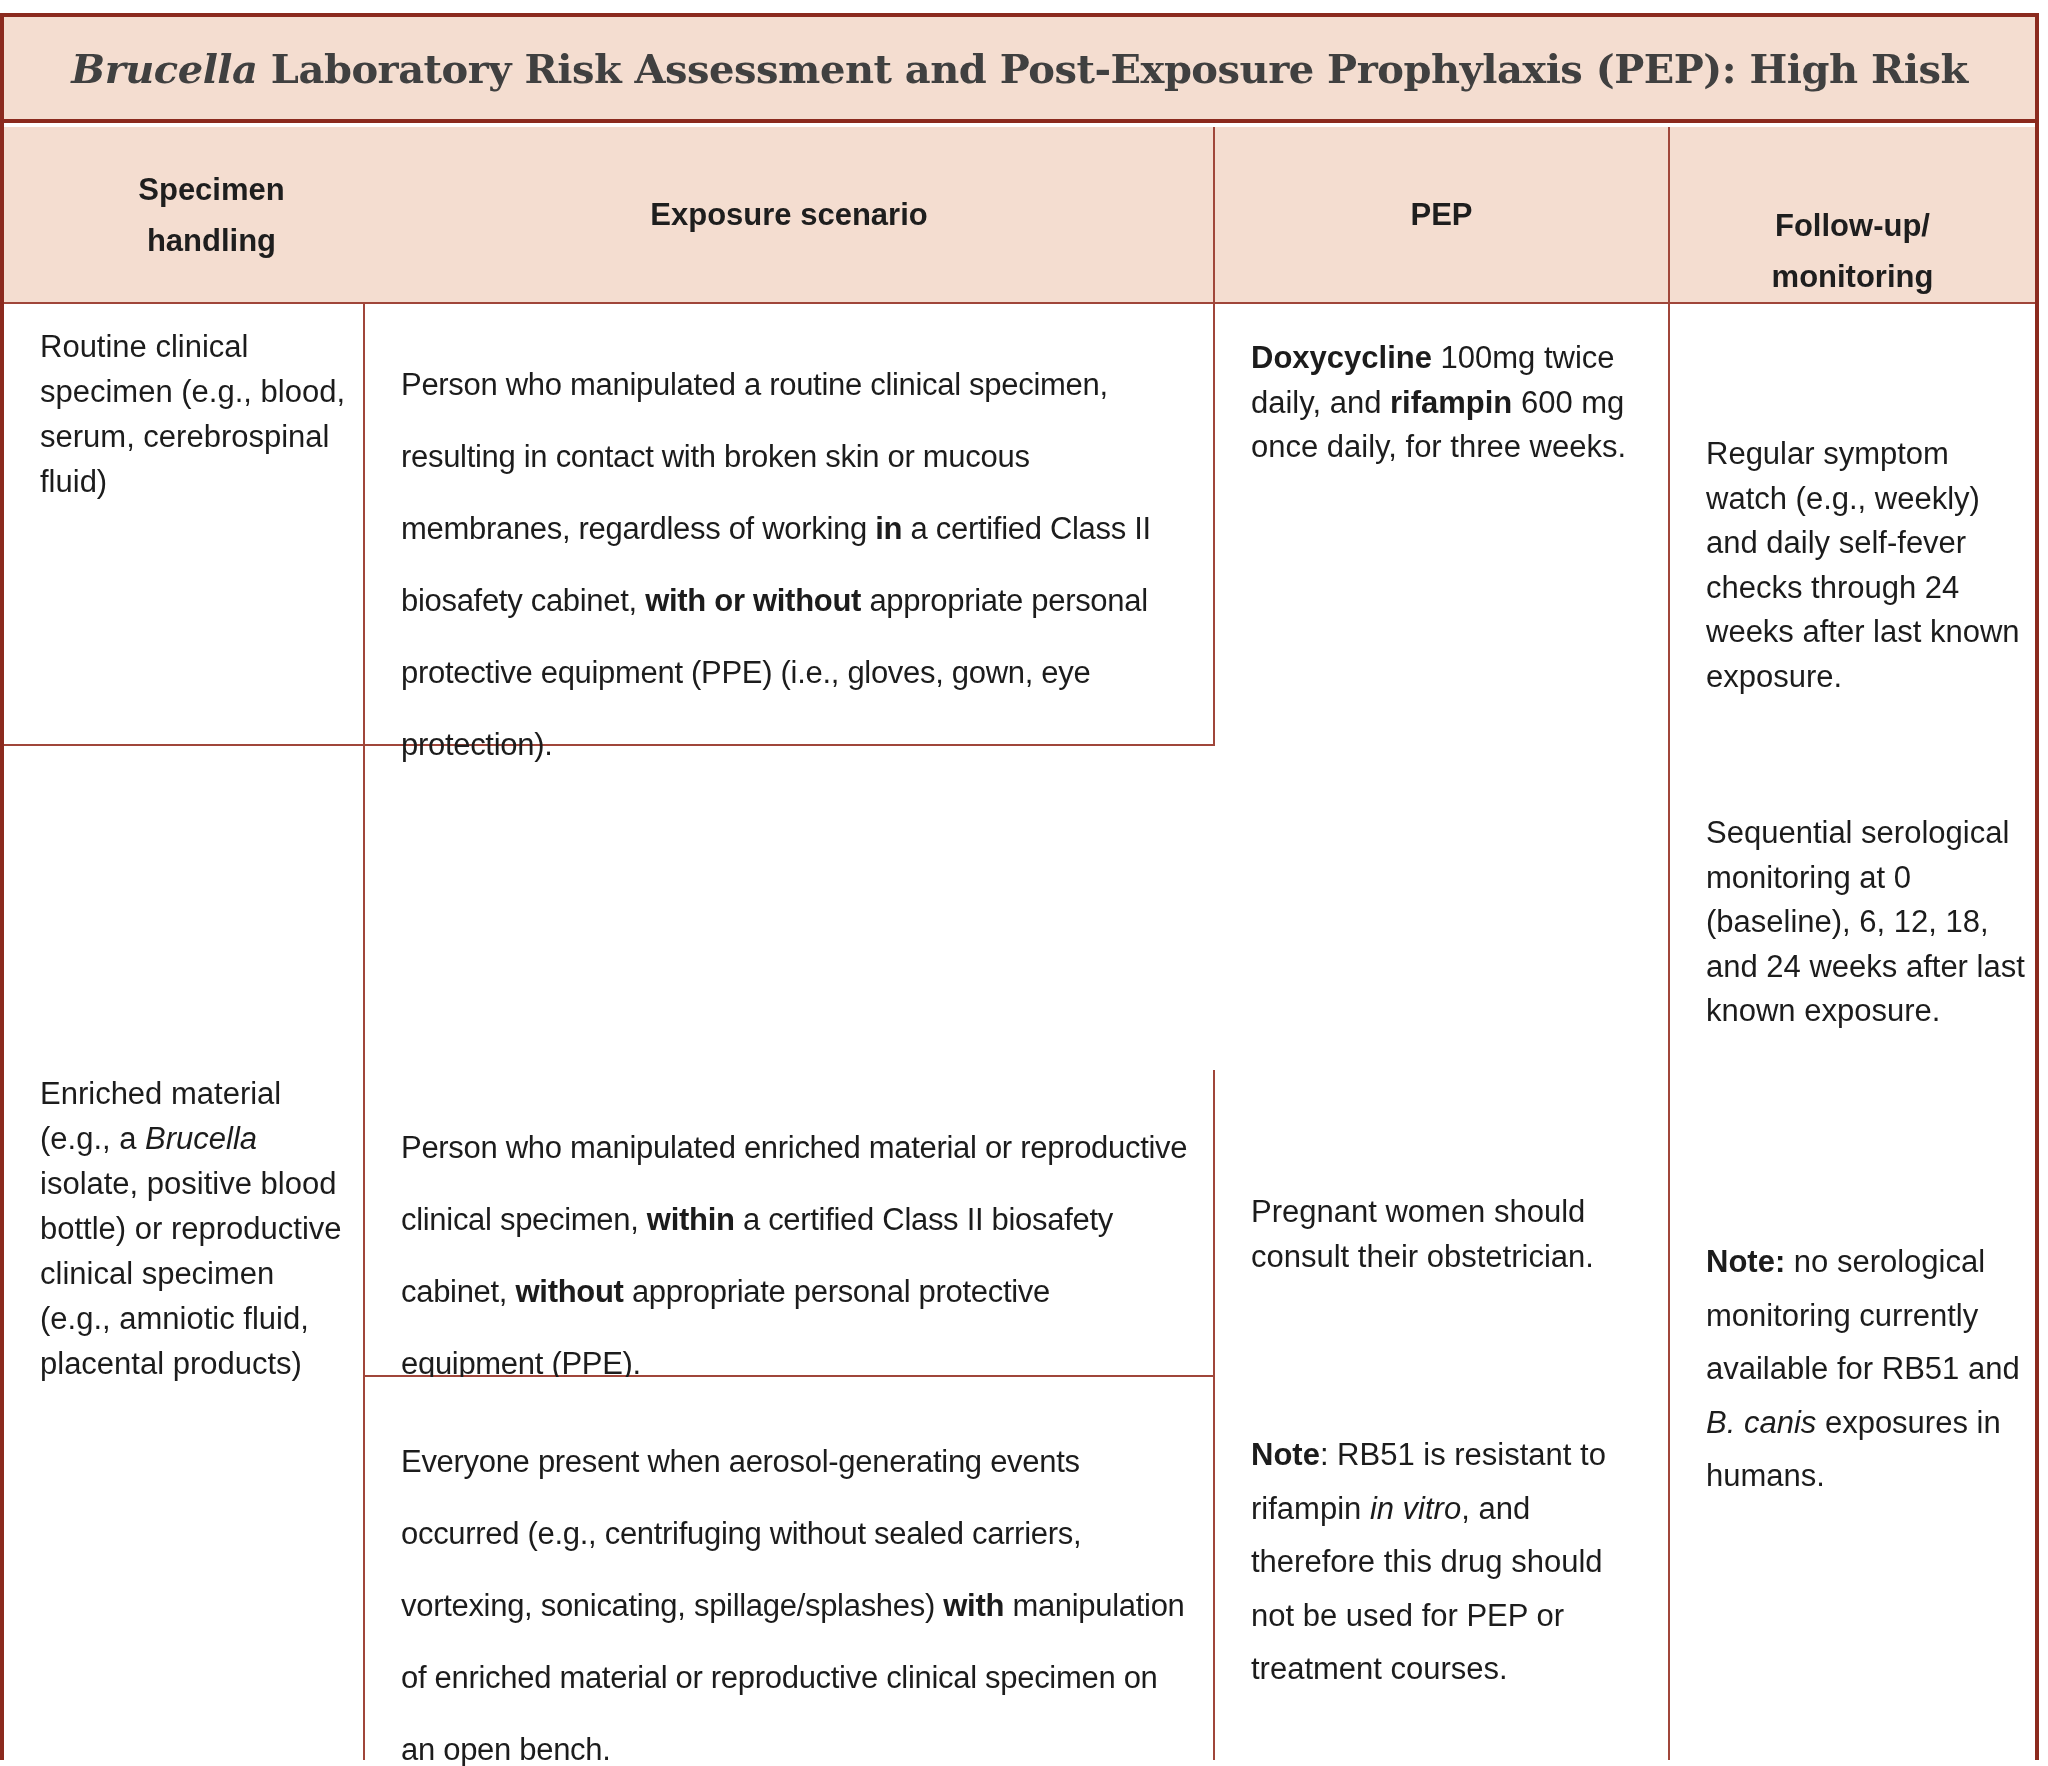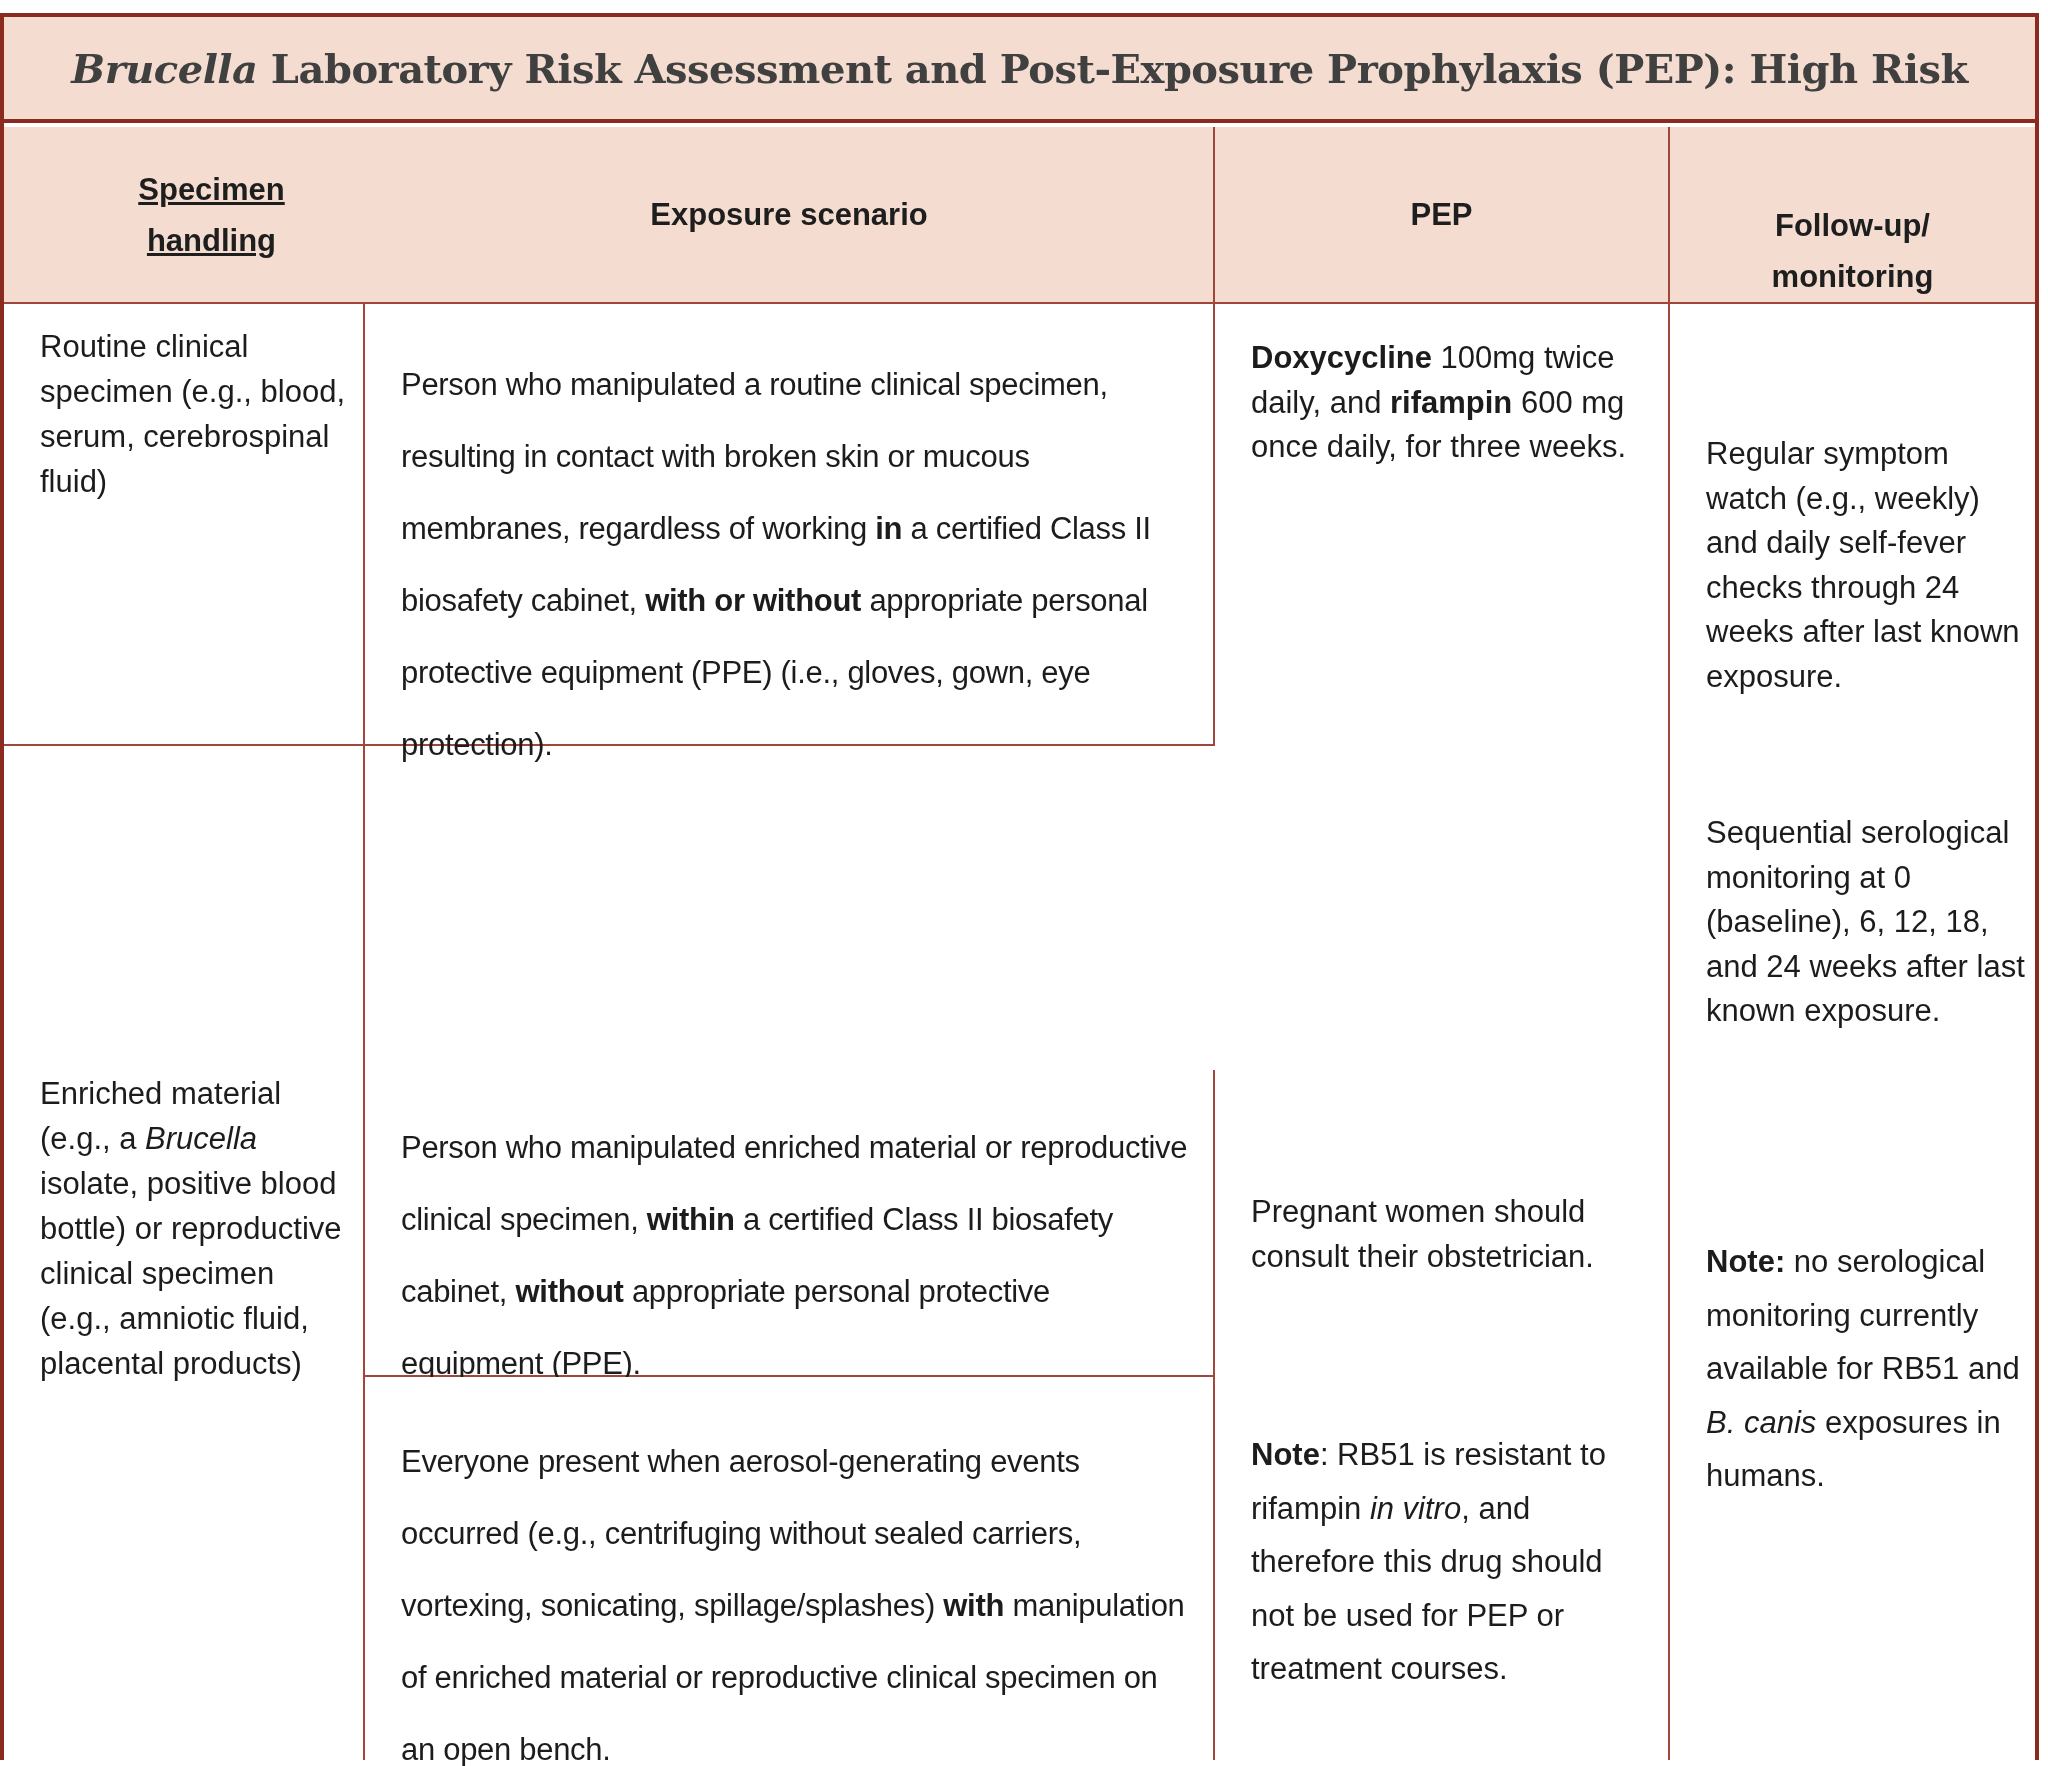--- a/index.html
+++ b/index.html
@@ -31,21 +31,21 @@
 </style>
 </head>
 <body>
 
 <div class="frame">
 
   <div class="cell hdr-bg title-cell">
     <div class="title-text"><i>Brucella</i><span> Laboratory Risk Assessment and Post-Exposure Prophylaxis (PEP): High Risk</span></div>
   </div>
 
-  <div class="cell hdr-bg col-hdr" style="left:0;width:417px;text-decoration:underline;">
+  <div class="cell hdr-bg col-hdr" style="left:0;width:417px;">
     <div><span>Specimen</span><br><span>handling</span></div>
   </div>
   <div class="cell hdr-bg col-hdr" style="left:361px;width:850px;align-items:center;">
     <div><span>Exposure scenario</span></div>
   </div>
   <div class="cell hdr-bg col-hdr" style="left:1211px;width:455px;">
     <div><span>PEP</span></div>
   </div>
   <div class="cell hdr-bg col-hdr noright" style="left:1666px;width:365px;">
     <div><span>Follow-up/</span><br><span>monitoring</span></div>

